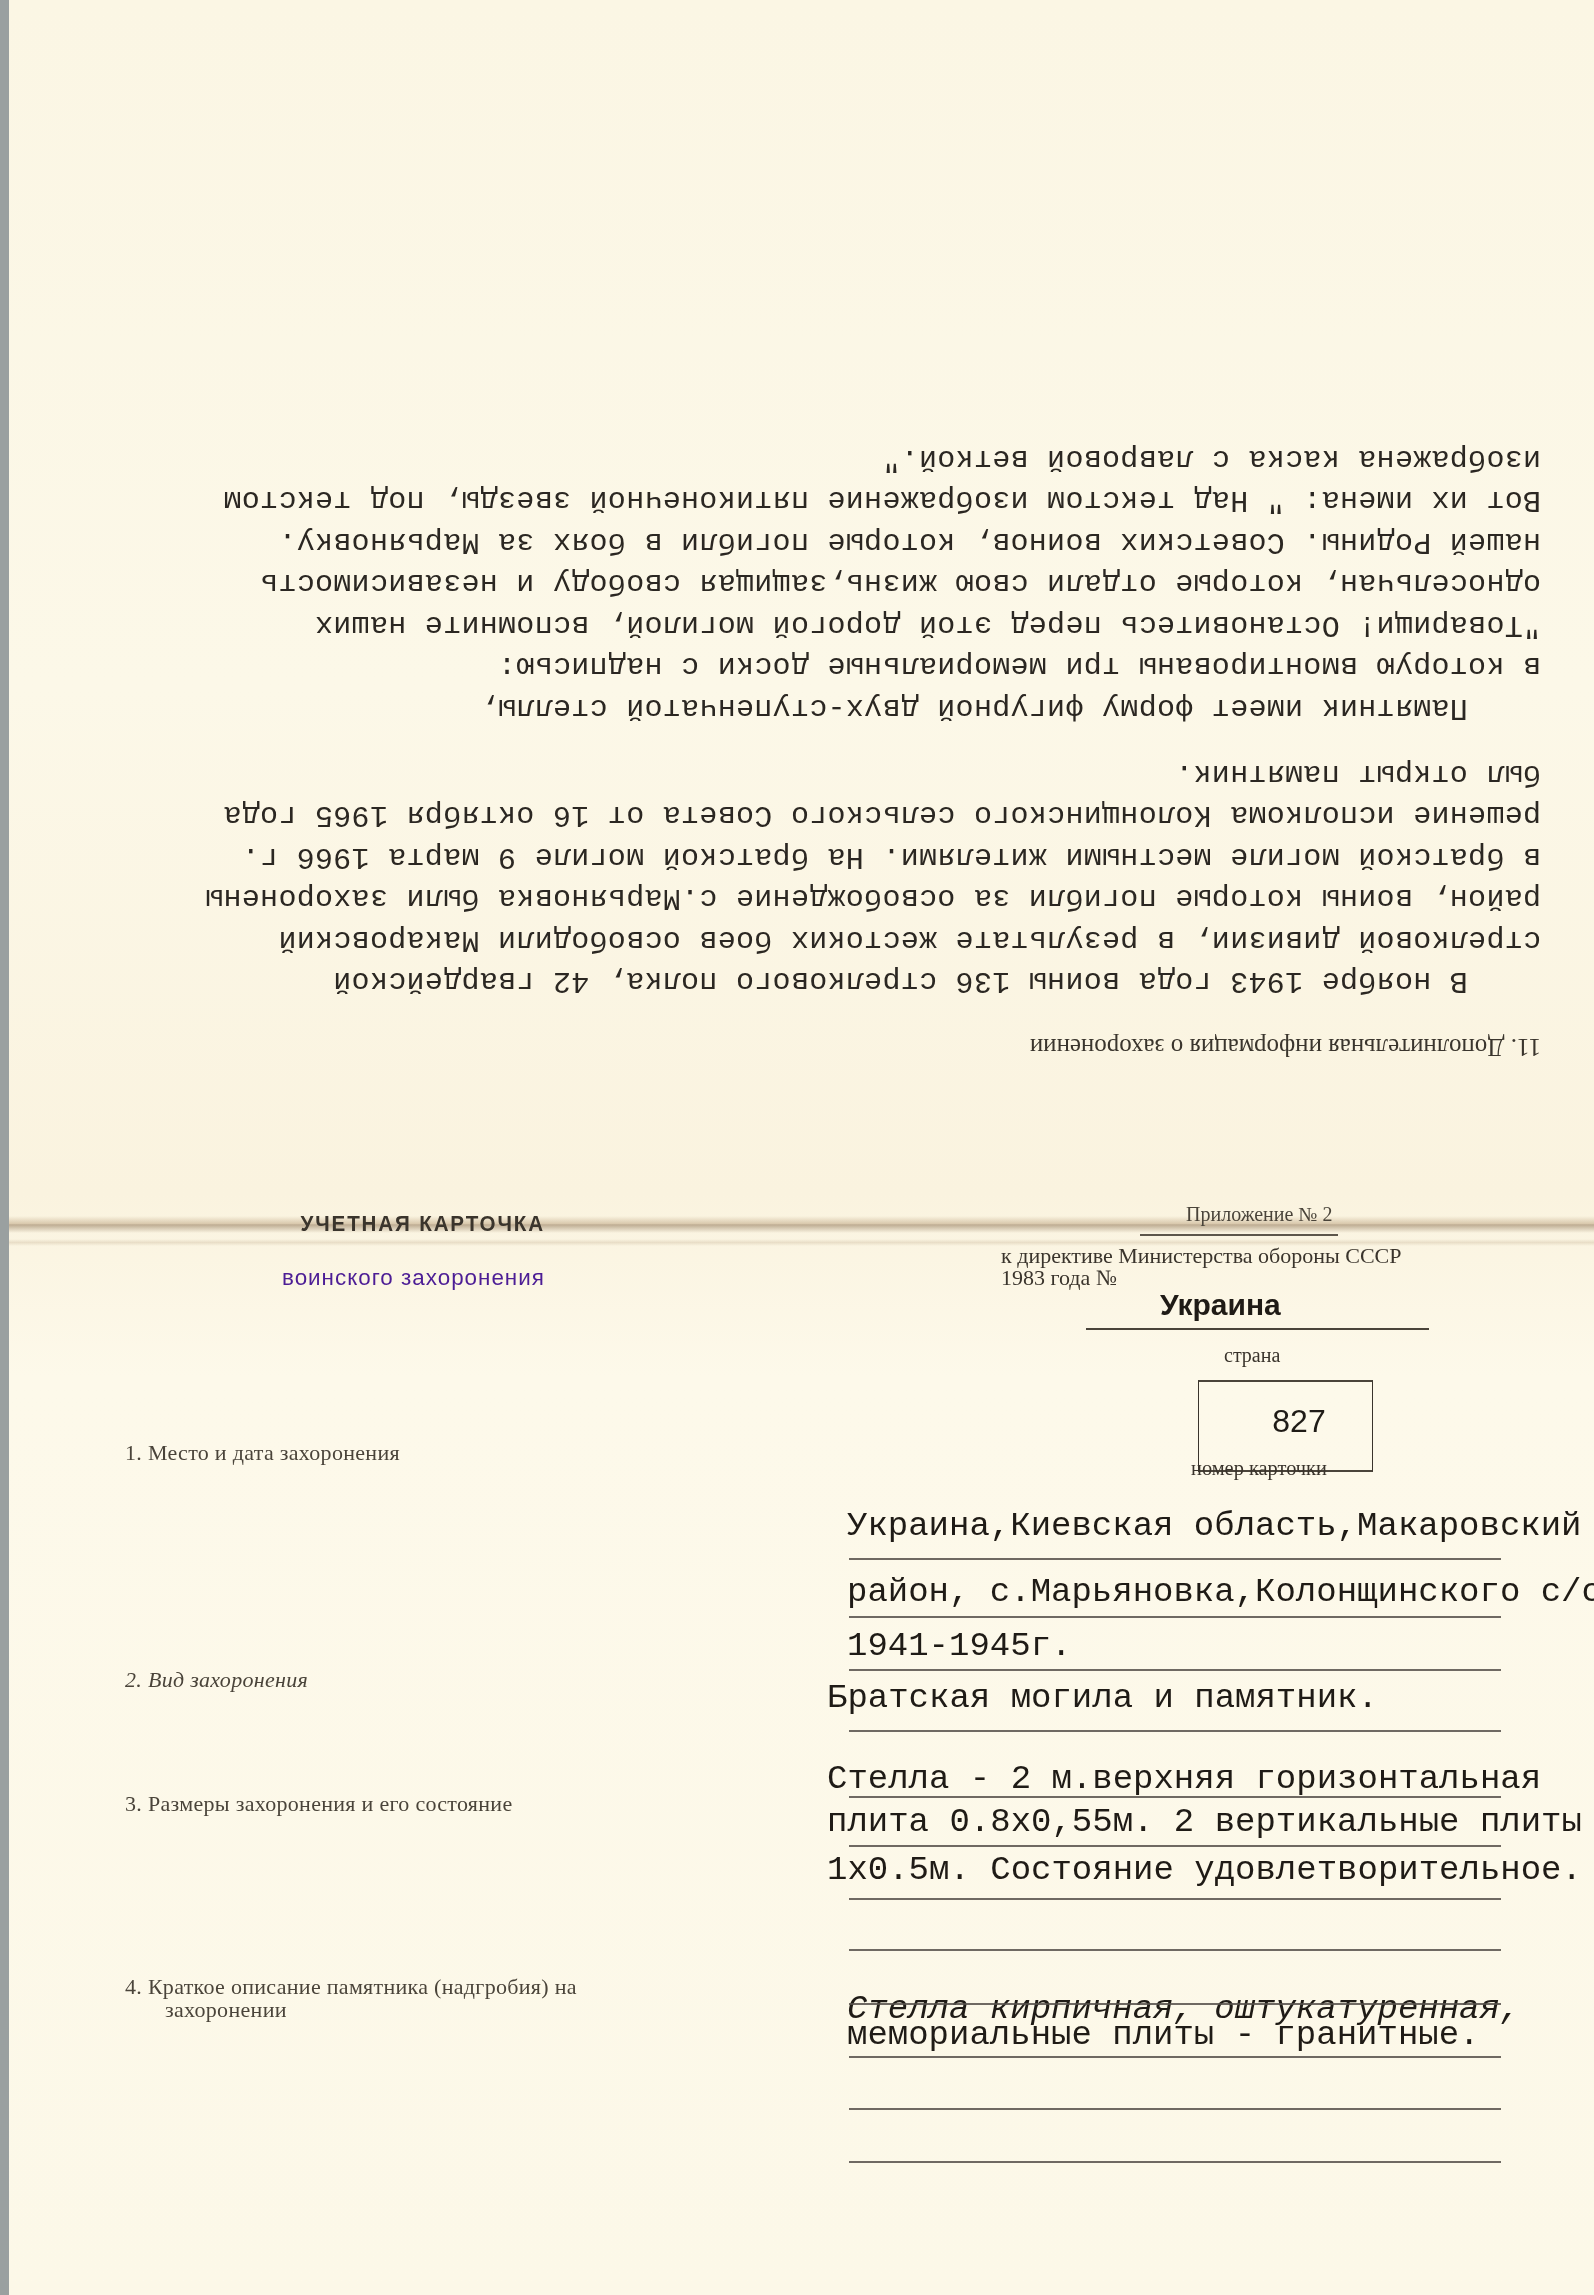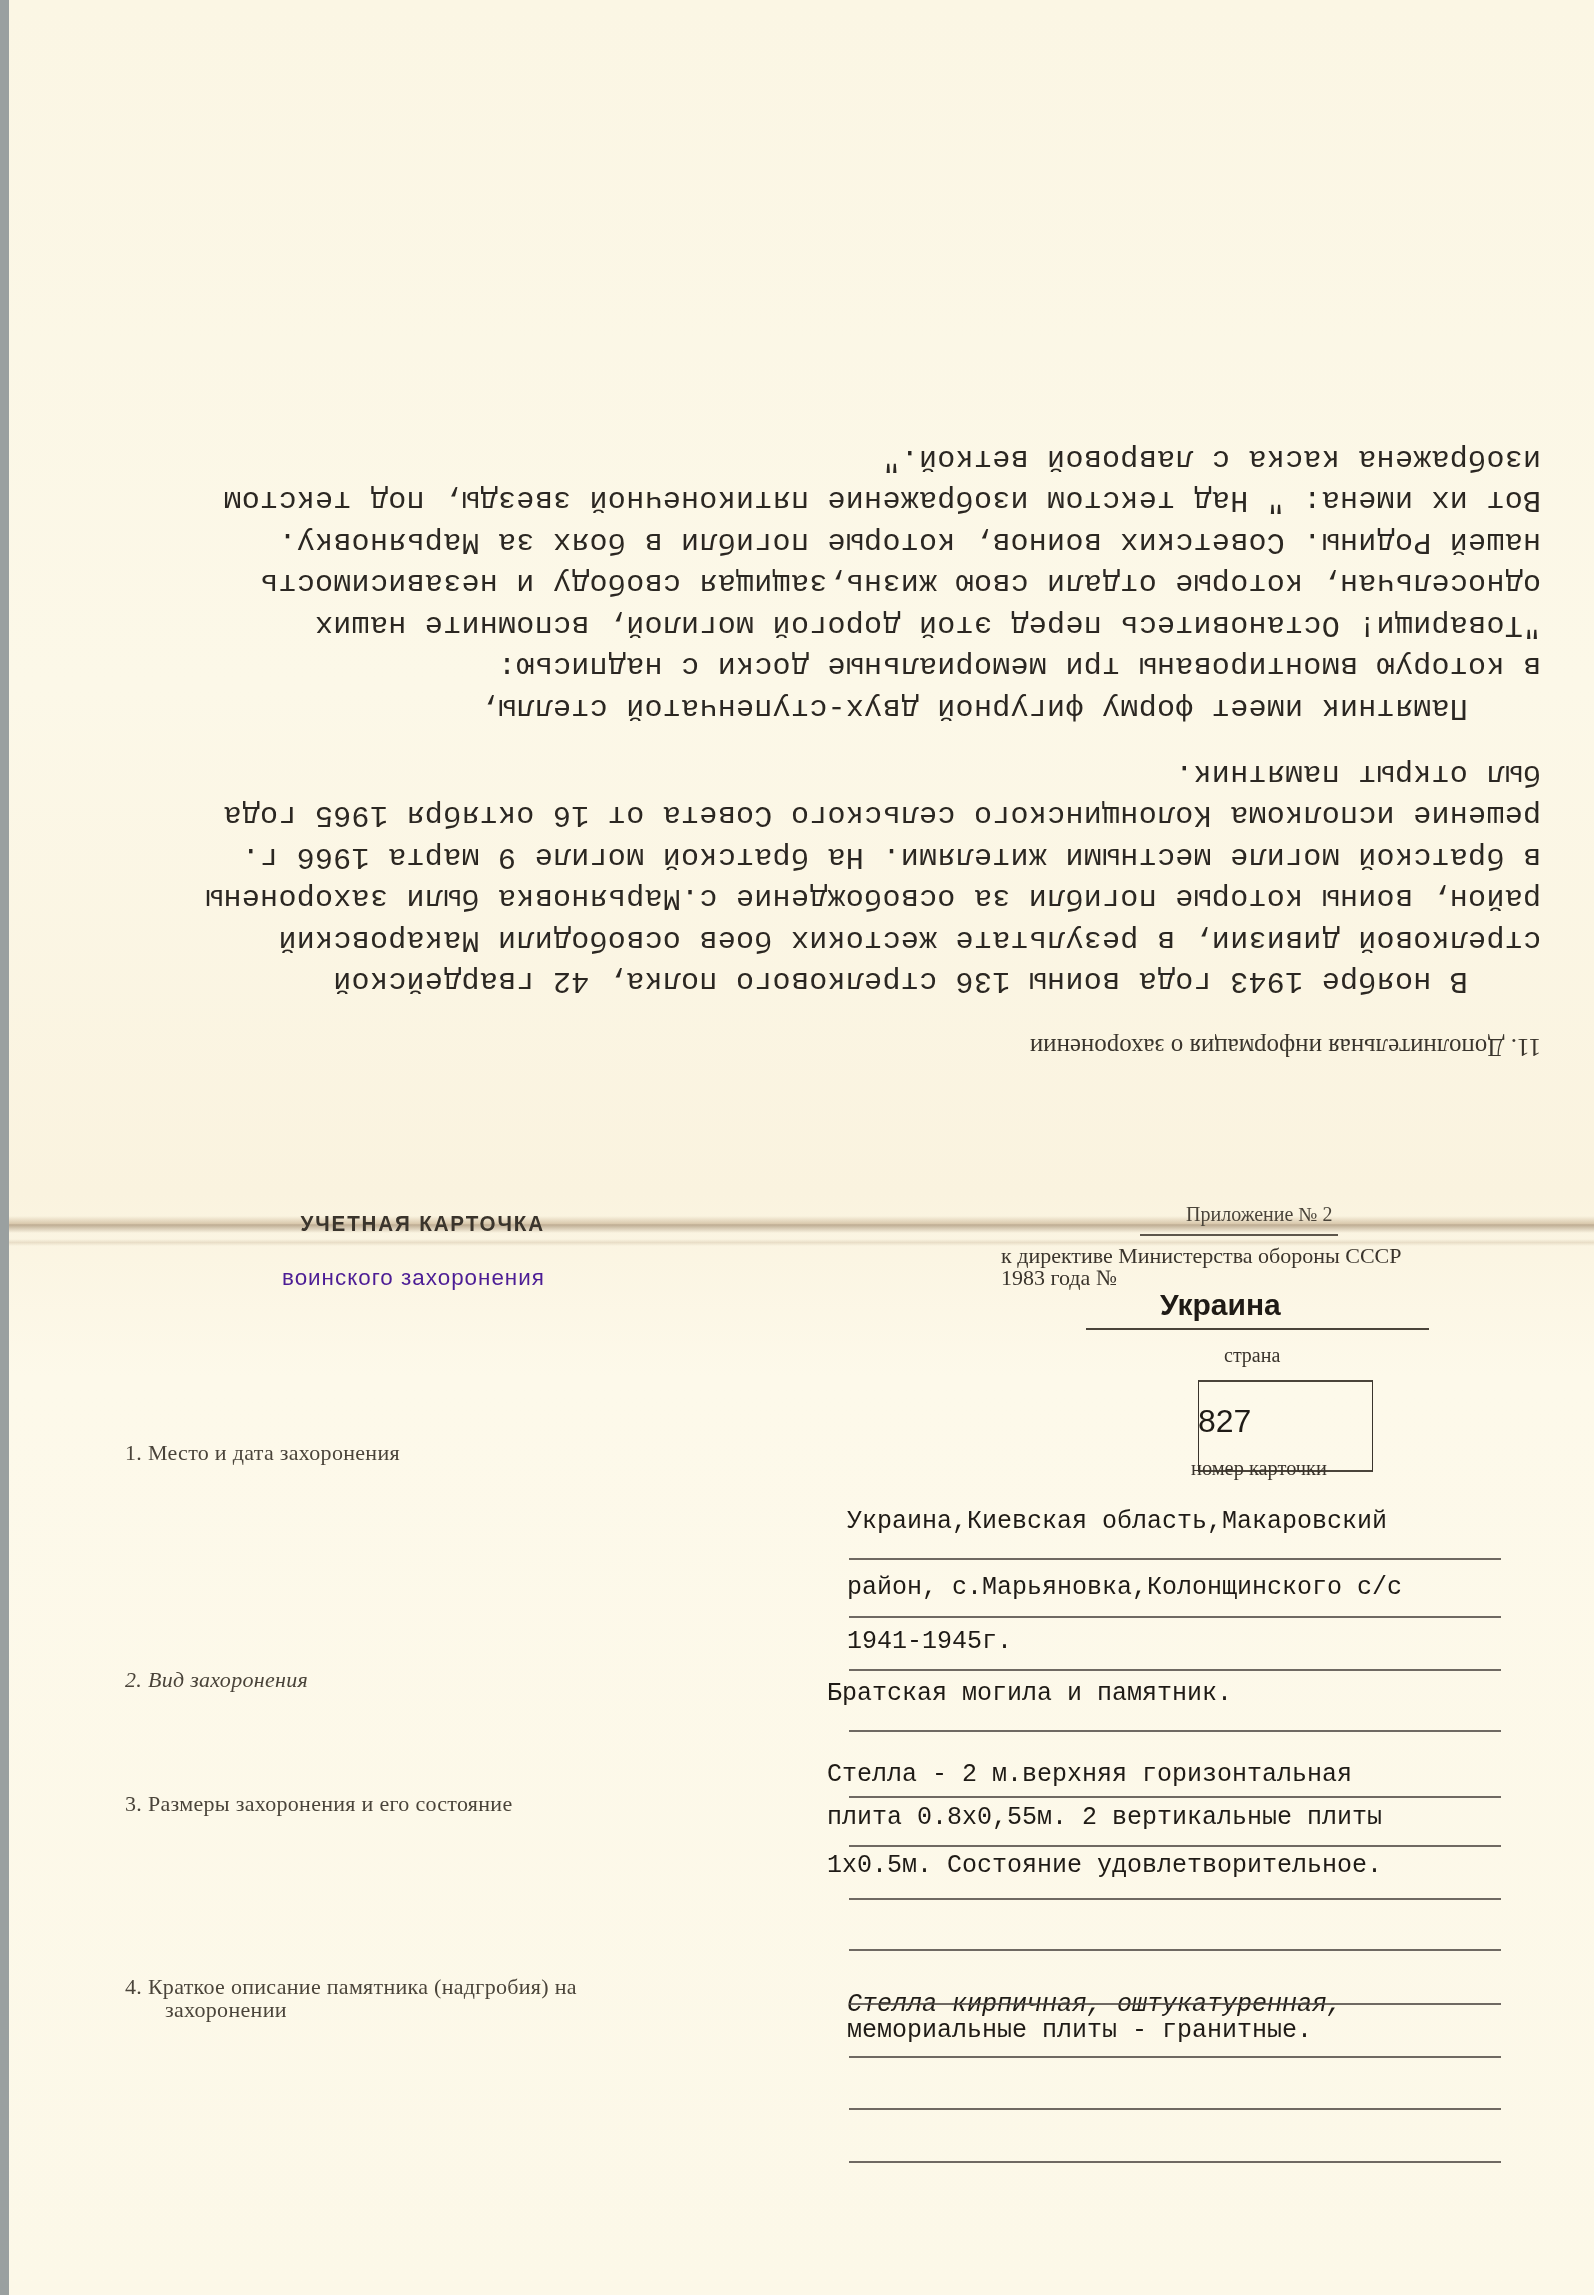--- a/index.html
+++ b/index.html
@@ -59,31 +59,31 @@
     font-weight: bold; font-size: 30px; color: #1f1b16;
   }
   .country-line { left: 1086px; top: 1328px; width: 343px; height: 2px; background: #4a443a; }
   .country-caption { left: 1224px; top: 1344px; font-size: 20px; color: #3a342c; }
   .card-box {
     left: 1198px; top: 1380px; width: 173px; height: 88px;
     border-left: 1.3px solid #3a342c; border-right: 1.3px solid #3a342c;
     border-top: 2px solid #4a443a; border-bottom: 2px solid #4a443a;
   }
   .card-number {
-    left: 1198px; top: 1403px; width: 202px; text-align: left;
+    left: 1198px; top: 1403px; width: 202px; text-align: center;
     font-family: "Liberation Sans", sans-serif; font-size: 32px; color: #1f1b16;
   }
   .card-num-caption { left: 1191px; top: 1457px; font-size: 20.4px; color: #3a342c; text-align: center; }
 
   .field-label {
     font-size: 22px; color: #4a443a; letter-spacing: 0.3px;
   }
   .typed {
     font-family: "Liberation Mono", "DejaVu Sans Mono", monospace;
-    font-size: 25px; color: #1f1b16; white-space: pre;
+    font-size: 34px; color: #1f1b16; white-space: pre;
   }
   .rule { height: 2px; background: #56504a; opacity: 0.85; }
 </style>
 </head>
 <body>
 
 <div class="paper">
   <div class="fold"></div>
   <div class="fold2"></div>
 </div>

